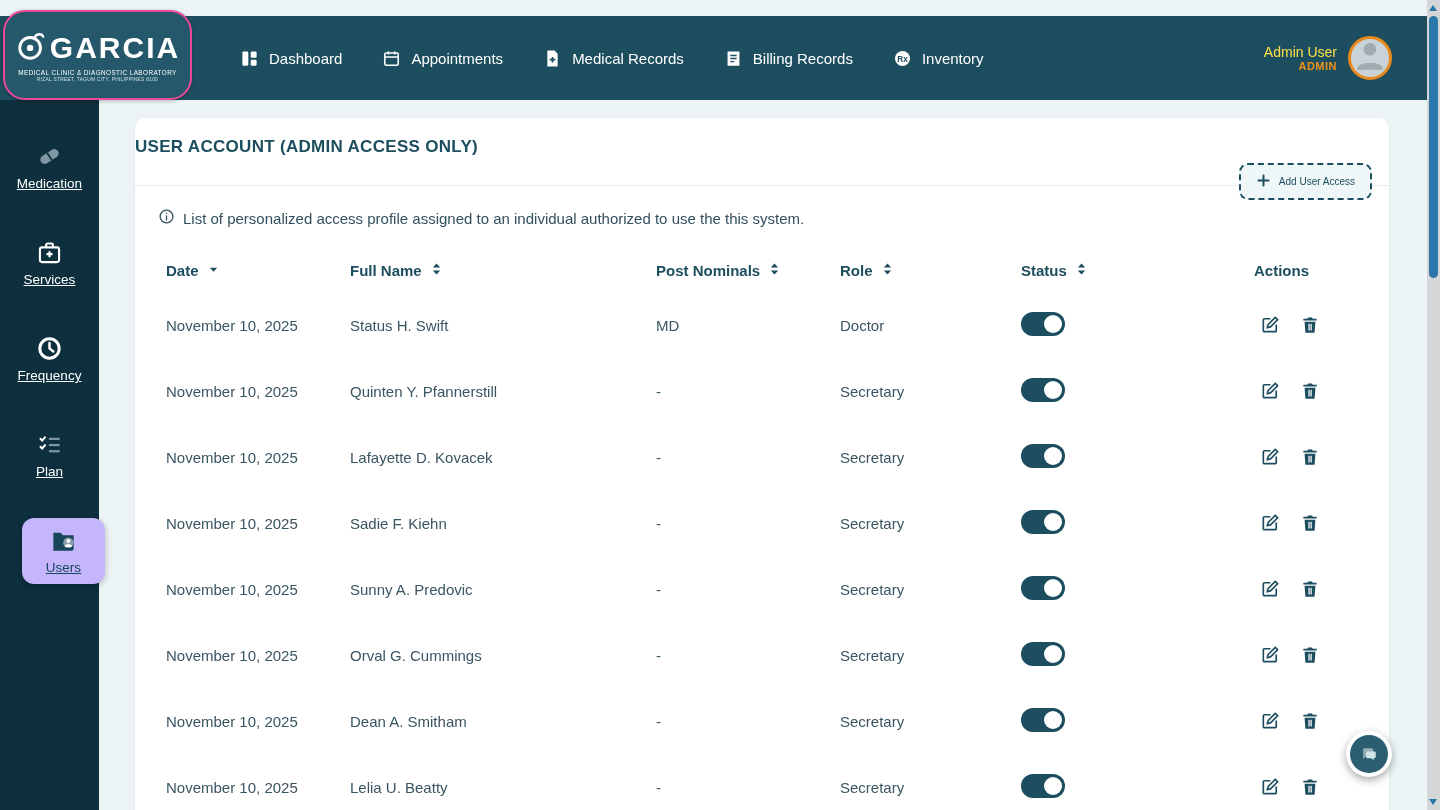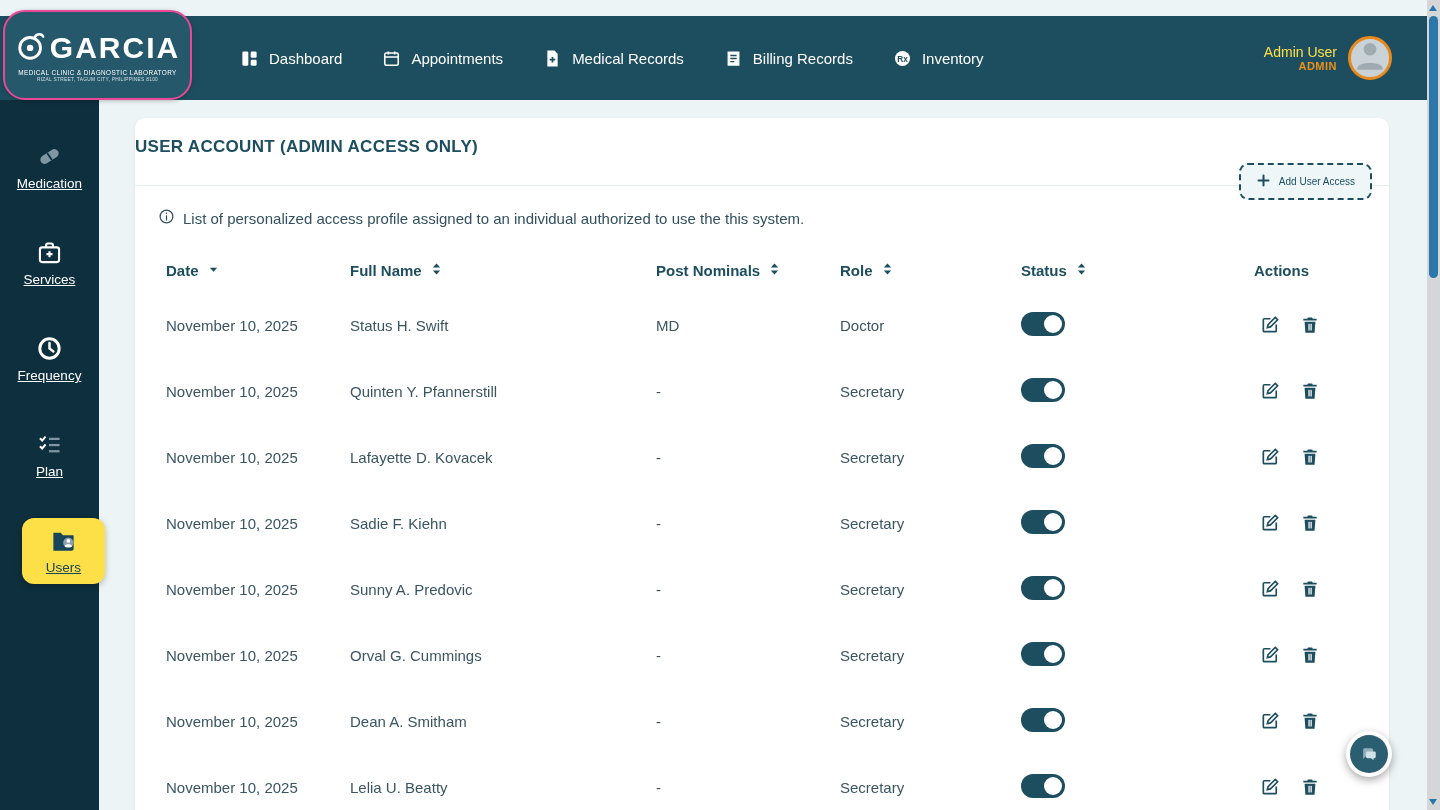--- a/index.html
+++ b/index.html
@@ -23,21 +23,21 @@
   .nav-user-text { text-align:right; }
   .nav-user-name { color:#fde047; font-size:14px; }
   .nav-user-role { color:#ee9118; font-size:11px; font-weight:bold; letter-spacing:.5px; }
   .avatar { width:44px; height:44px; border-radius:50%; border:3px solid #e8891d; background:#c9d2d6; overflow:hidden; display:flex; align-items:flex-end; justify-content:center; }
   .avatar svg { width:38px; height:38px; }
 
   
   .sidebar { position:absolute; left:0; top:100px; bottom:0; width:99px; background:#0e2f3d; display:flex; flex-direction:column; align-items:center; padding-top:34px; gap:30px; }
   .side-item { width:83px; display:flex; flex-direction:column; align-items:center; gap:6px; color:#fff; font-size:13.5px; cursor:pointer; padding:9px 0; border-radius:12px;text-decoration:underline; }
   .side-item svg { width:27px; height:27px; display:block; }
-  .side-item.active { background:#fde047; color:#17455a; box-shadow:0 2px 6px rgba(0,0,0,.25);margin-left:28px; }
+  .side-item.active { background:#c4b5fd; color:#17455a; box-shadow:0 2px 6px rgba(0,0,0,.25);margin-left:28px; }
 
   
   .card { position:absolute; left:135px; top:118px; width:1254px; bottom:-20px; background:#ffffff; border-radius:10px; box-shadow:0 1px 3px rgba(25,60,75,.08); }
   .card-title { position:absolute; top:19px; left:0; right:0; text-align:left; color:#1d4e5f; font-size:17px; font-weight:bold; letter-spacing:.3px; }
   .card-divider { position:absolute; top:67px; left:0; right:0; height:1px; background:#e7eef0; }
   .add-btn { position:absolute; top:45px; right:17px; height:37px; padding:0 15px; display:flex; align-items:center; gap:8px; background:#eef6f7; border:2px dashed #1d4e5f; border-radius:9px; color:#1d4e5f; font-size:10px; font-weight:500; cursor:pointer; z-index:2; font-family:inherit; }
   .add-btn svg { width:15px; height:15px; }
 
   .info-row { position:absolute; top:90px; left:23px; display:flex; align-items:center; gap:8px; color:#32505f; font-size:15px; }
   .info-row svg { width:17px; height:17px; flex:none; }

